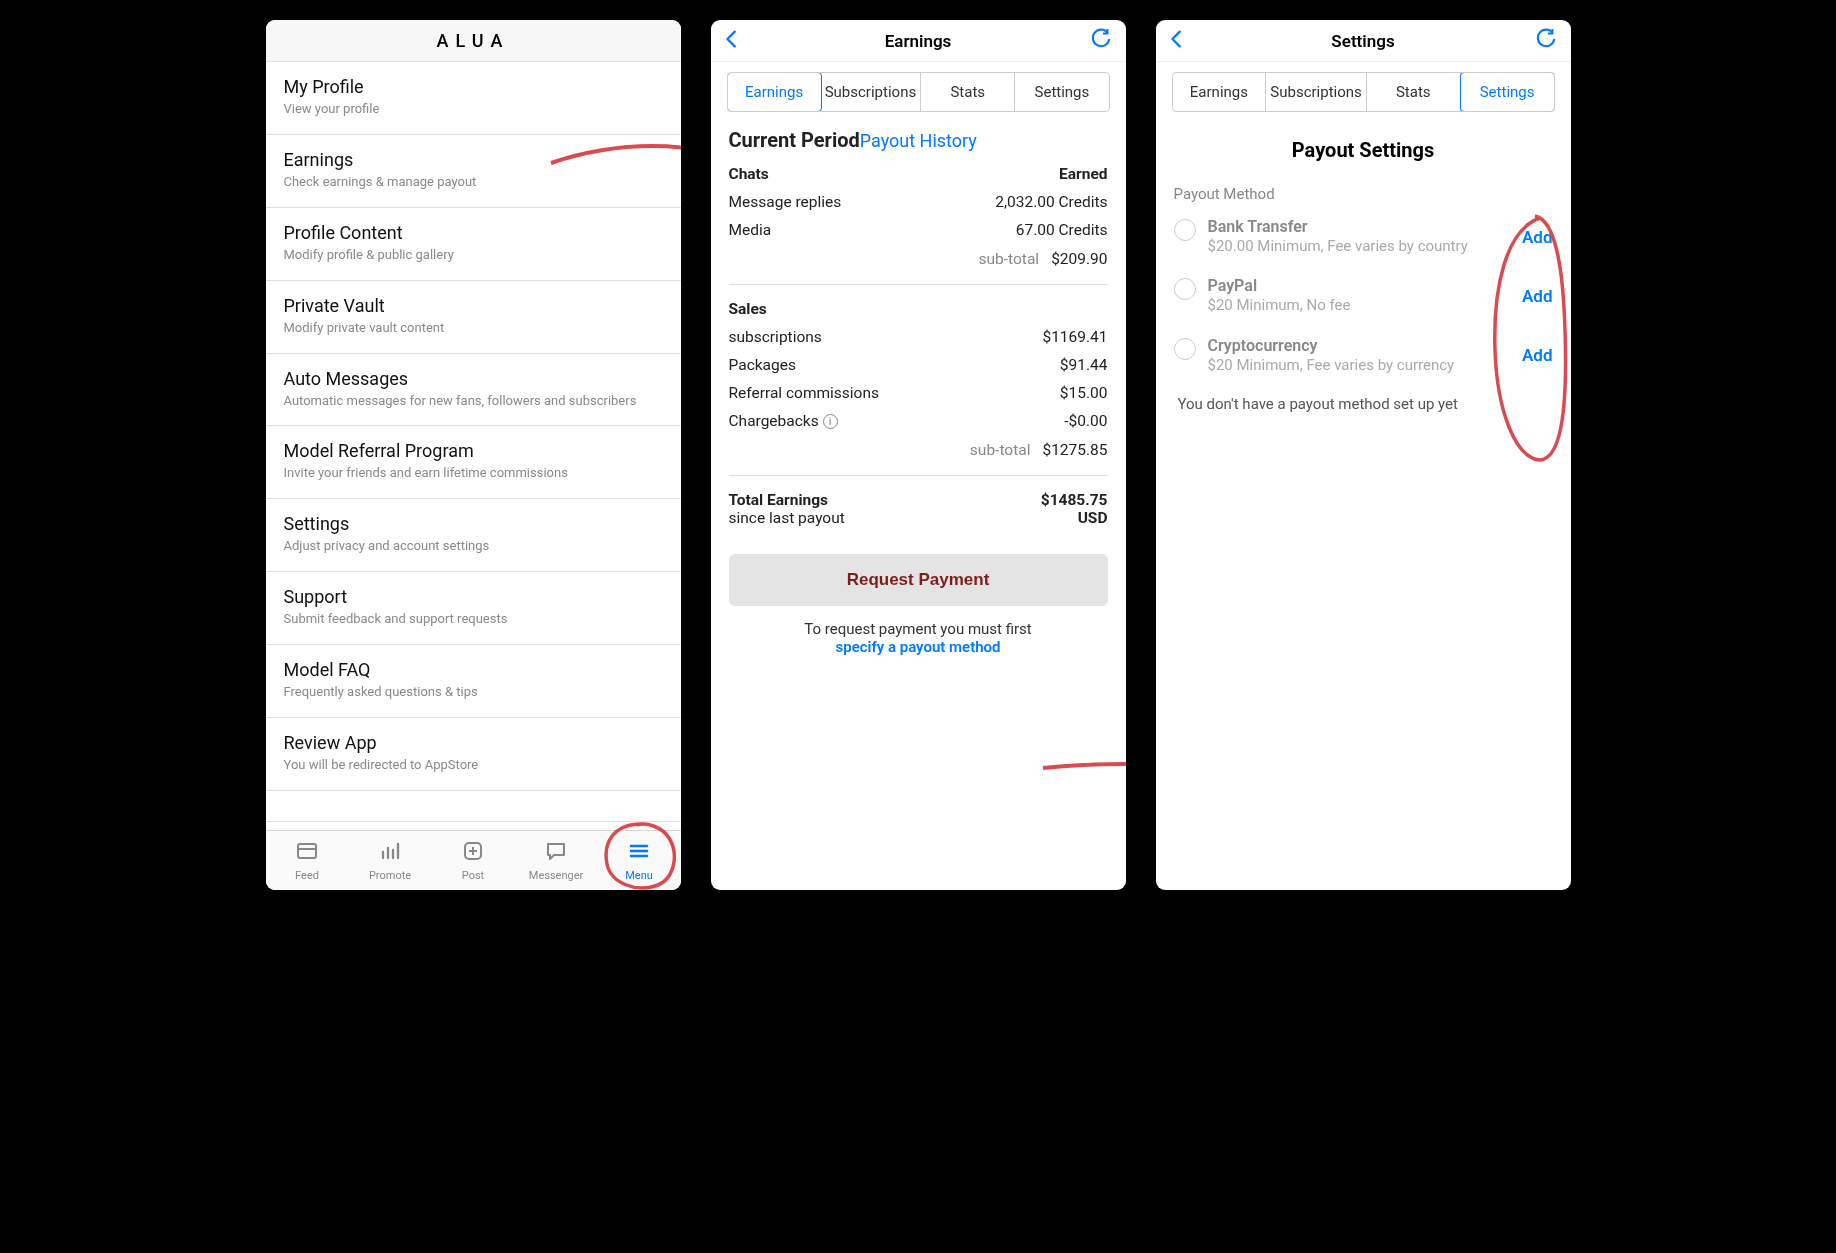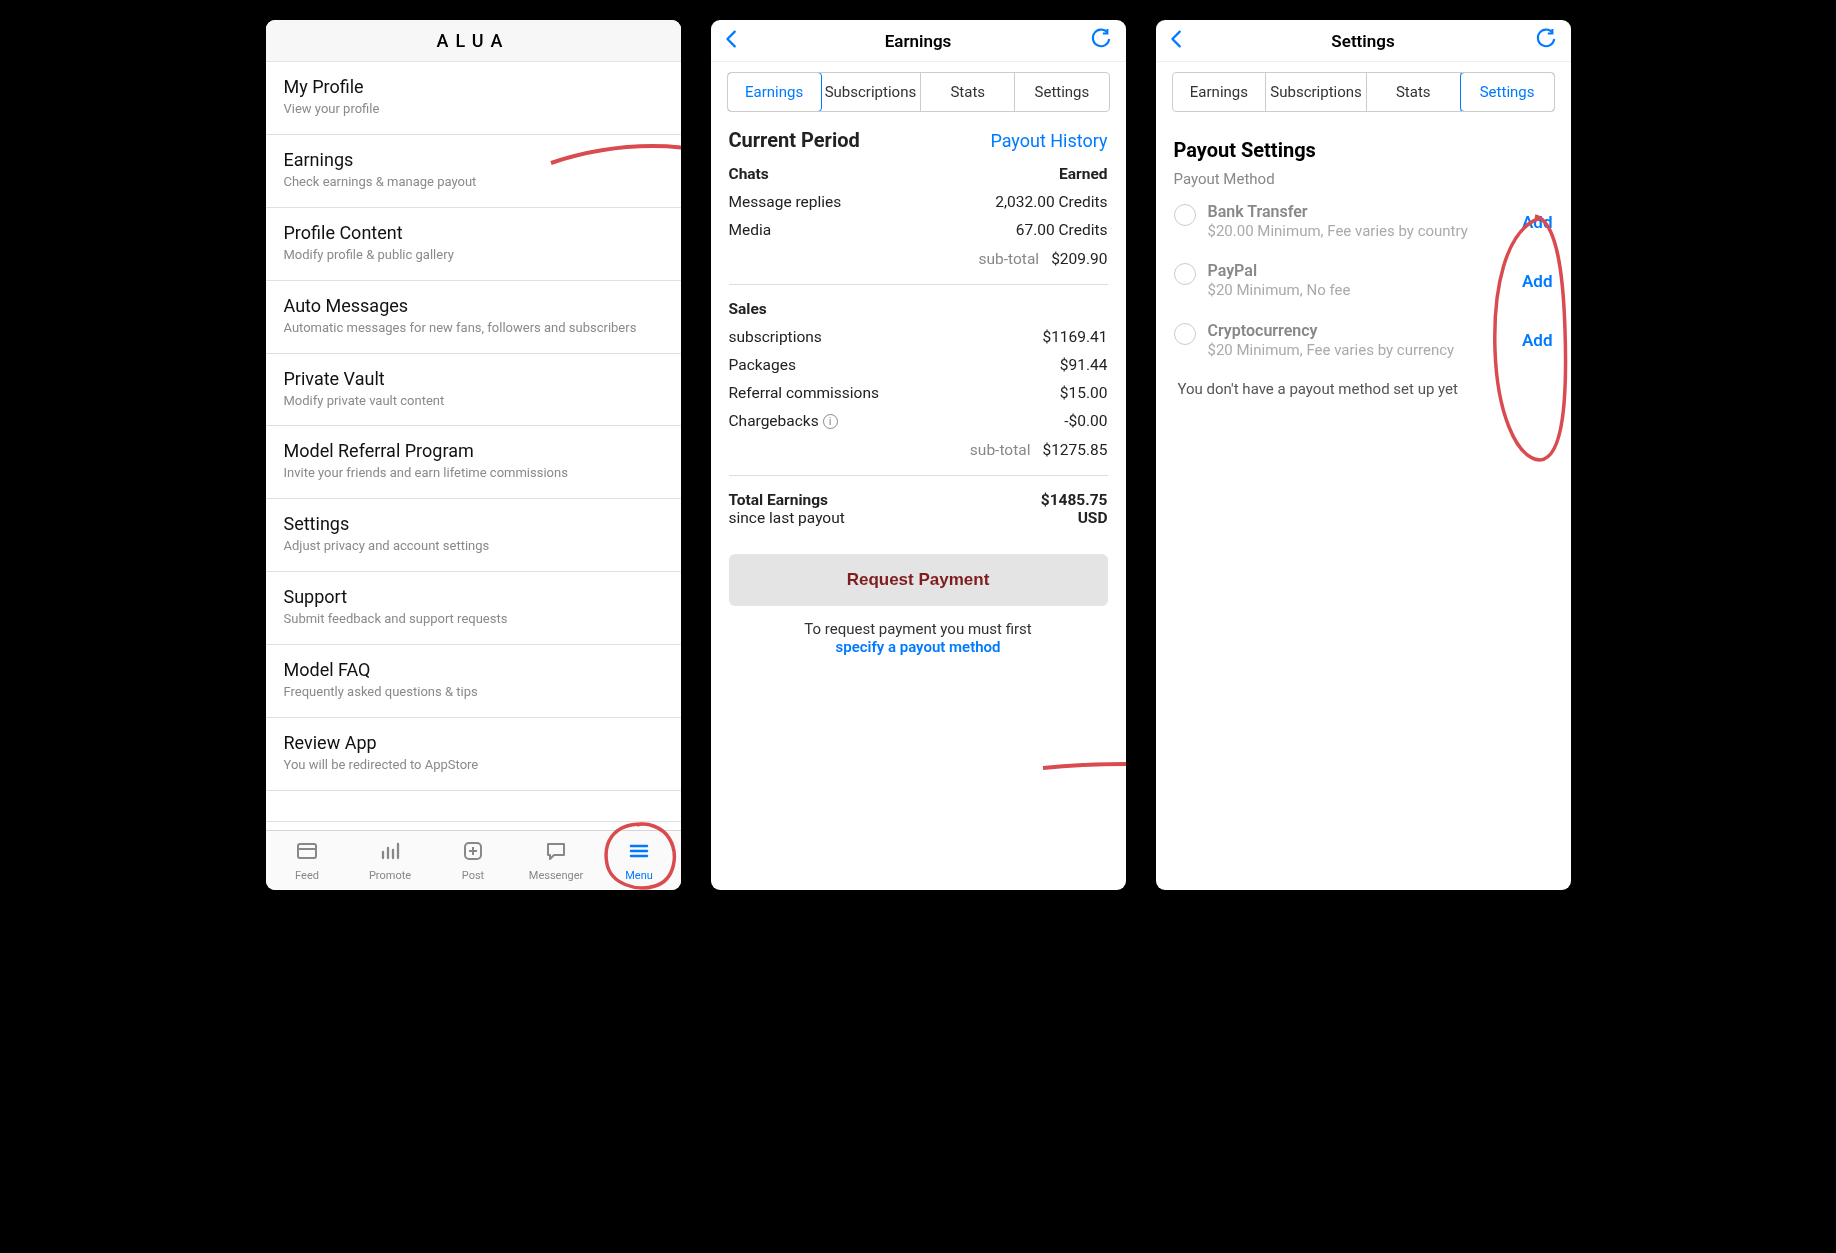--- a/index.html
+++ b/index.html
@@ -94,21 +94,21 @@
     color:#333;
     cursor:pointer;
     border-right:1px solid #ccc;
   }
   .seg-tab:last-child { border-right:none; }
   .seg-tab.active { color:#007aff; border:1.5px solid #007aff; margin:-1px; border-radius:4px; position:relative; z-index:1; background:#fff;}
 
   
   .s2-body { padding:16px 18px; font-size:15.5px; color:#222; }
   .row { display:flex; justify-content:space-between; padding:5px 0; }
-  .section-head { display:flex; justify-content:space-between; align-items:baseline; margin-bottom:8px; }
+  .section-head { display:flex; align-items:baseline; margin-bottom:8px; }
   .big { font-size:20px; font-weight:700; }
   .link { color:#007aff; font-size:18px; cursor:pointer; }
   .bold { font-weight:700; }
   .hr { border:none; border-top:1px solid #ddd; margin:10px 0; }
   .subtotal-row { display:flex; justify-content:flex-end; gap:12px; padding:6px 0;}
   .subtotal-row .lab { color:#888; }
   .request-btn {
     display:block;
     width:100%;
     padding:16px;
@@ -136,21 +136,21 @@
     font-size:11px;
     line-height:14px;
     text-align:center;
     color:#888;
     margin-left:4px;
     vertical-align:middle;
   }
 
   
   .s3-body { padding:16px 18px; }
-  .s3-heading { font-size:20px; font-weight:700; text-align:left; margin:10px 0 8px; }
+  .s3-heading { font-size:20px; font-weight:700; text-align:center; margin:10px 0 23px; }
   .s3-label { font-size:15px; color:#888; margin-bottom:14px; }
   .method {
     display:flex;
     align-items:flex-start;
     gap:12px;
     margin-bottom:20px;
   }
   .radio {
     width:22px; height:22px;
     border:1.5px solid #ccc;
@@ -187,26 +187,26 @@
       </div>
       <div class="s1-item">
         <div class="title">Earnings</div>
         <div class="sub">Check earnings &amp; manage payout</div>
       </div>
       <div class="s1-item">
         <div class="title">Profile Content</div>
         <div class="sub">Modify profile &amp; public gallery</div>
       </div>
       <div class="s1-item">
+        <div class="title">Private Vault</div>
+        <div class="sub">Modify private vault content</div>
+      </div>
+      <div class="s1-item">
         <div class="title">Auto Messages</div>
         <div class="sub">Automatic messages for new fans, followers and subscribers</div>
-      </div>
-      <div class="s1-item">
-        <div class="title">Private Vault</div>
-        <div class="sub">Modify private vault content</div>
       </div>
       <div class="s1-item">
         <div class="title">Model Referral Program</div>
         <div class="sub">Invite your friends and earn lifetime commissions</div>
       </div>
       <div class="s1-item">
         <div class="title">Settings</div>
         <div class="sub">Adjust privacy and account settings</div>
       </div>
       <div class="s1-item">

